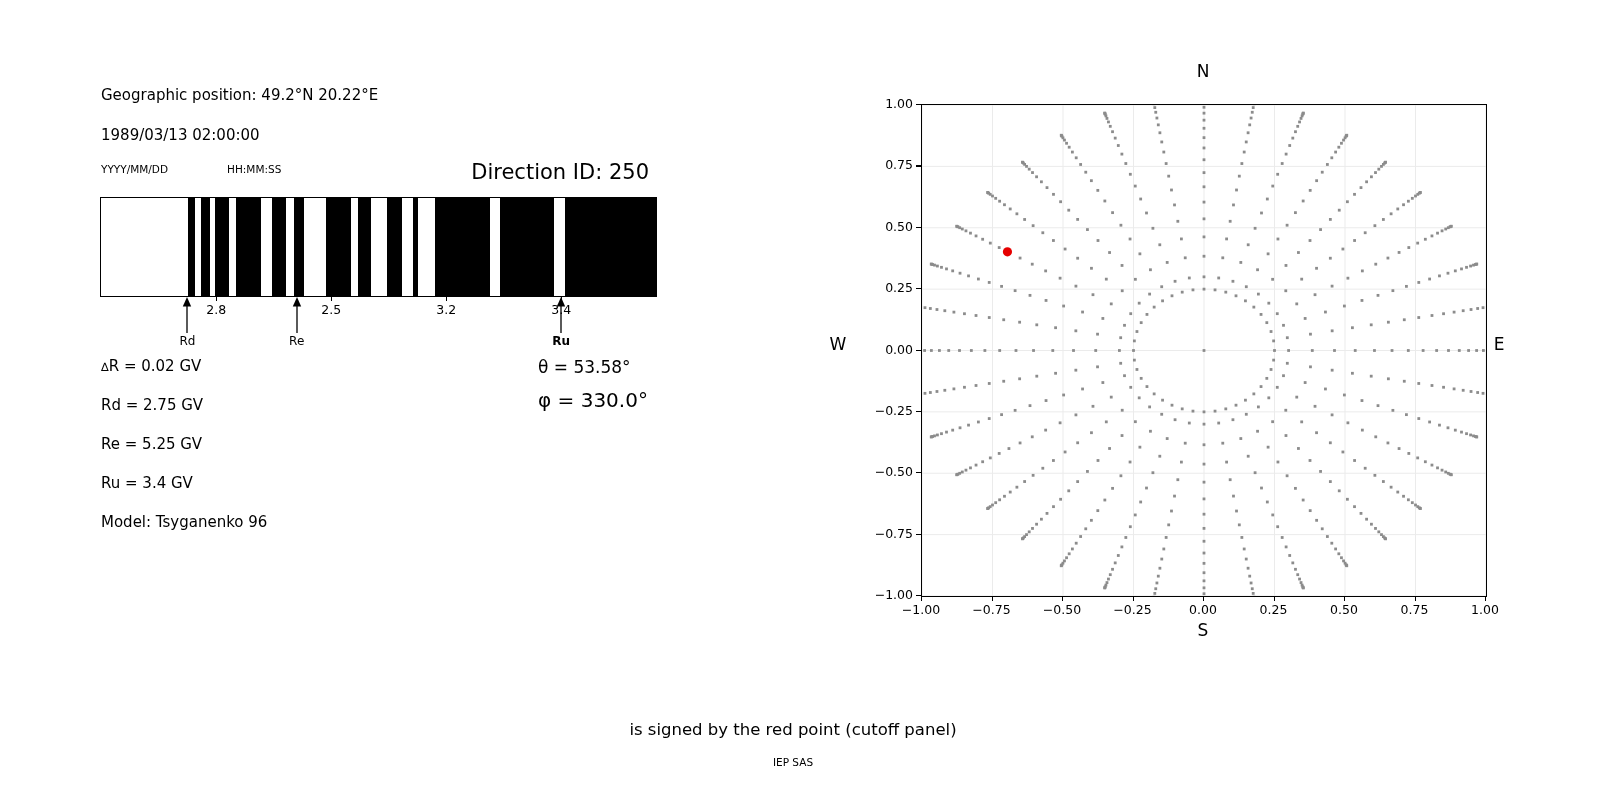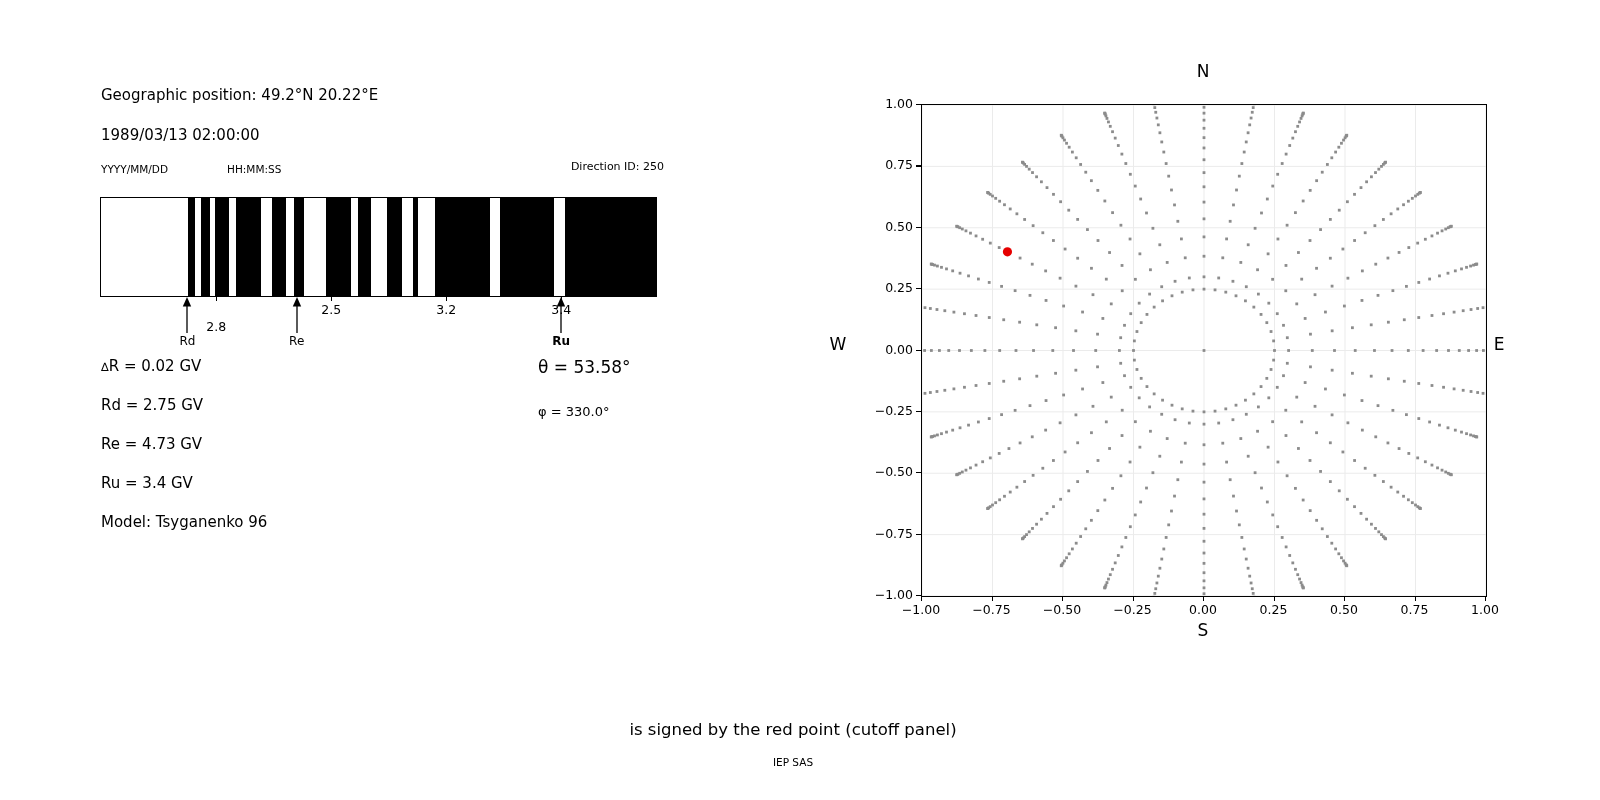--- a/index.html
+++ b/index.html
@@ -4,33 +4,33 @@
 <style>
   html,body{margin:0;padding:0;background:#fff}
   .stage{position:relative;width:1600px;height:800px;background:#fff;overflow:hidden;
          font-family:"DejaVu Sans","Liberation Sans",sans-serif;color:#000}
   .txt{position:absolute;white-space:nowrap}
   .geo{left:101px;top:86px;font-size:15px}
   .datetime{left:101px;top:126px;font-size:15px}
   .fmt{font-size:10.5px}
   .fmt-date{left:101px;top:163px}
   .fmt-time{left:227px;top:163px}
-  .dirid{left:364px;top:160px;width:300px;text-align:right;font-size:11px}
+  .dirid{left:349px;top:160px;width:300px;text-align:right;font-size:21px}
   .barcode{position:absolute;left:100px;top:197px;width:555px;height:98px;
            border:1.2px solid #000;background:#fff;overflow:hidden}
   .band{position:absolute;top:0;height:100%;background:#000}
   .btick{position:absolute;width:1.2px;height:5px;background:#000}
   .bticklabel{position:absolute;width:36px;text-align:center;font-size:12.5px}
   .arrow{position:absolute;width:16px;height:37px}
   .arrowlabel{position:absolute;width:40px;text-align:center;font-size:12px}
   .val{left:101px;font-size:15px}
   .v1{top:357px}.v2{top:396px}.v3{top:435px}.v4{top:474px}.v5{top:513px}
   .delta-sym{font-size:11.5px}
   .theta{left:538px;top:357px;font-size:17px}
-  .phi{left:538px;top:404px;font-size:13px}
+  .phi{left:538px;top:388px;font-size:20px}
   .plot{position:absolute;left:921px;top:104px;width:564px;height:491px;
         border:1.2px solid #000;background:#fff;overflow:hidden}
   .plot svg{display:block}
   .compass{font-size:17px}
   .compass-n{left:1183px;top:61px;width:40px;text-align:center}
   .compass-s{left:1183px;top:620px;width:40px;text-align:center}
   .compass-w{left:818px;top:334px;width:40px;text-align:center}
   .compass-e{left:1479px;top:334px;width:40px;text-align:center}
   .xticklabel{position:absolute;font-size:12.5px;text-align:center;width:60px;white-space:nowrap}
   .yticklabel{position:absolute;font-size:12.5px;text-align:right;width:80px;white-space:nowrap}
@@ -61,21 +61,21 @@
       <div class="band" style="left: 40.6218%; width: 4.45596%; background: rgb(0, 0, 0);"></div>
       <div class="band" style="left: 46.3212%; width: 2.38342%; background: rgb(0, 0, 0);"></div>
       <div class="band" style="left: 51.6062%; width: 2.6943%; background: rgb(0, 0, 0);"></div>
       <div class="band" style="left: 56.1658%; width: 0.932642%; background: rgb(0, 0, 0);"></div>
       <div class="band" style="left: 60.1036%; width: 9.94819%; background: rgb(0, 0, 0);"></div>
       <div class="band" style="left: 71.8135%; width: 9.84456%; background: rgb(0, 0, 0);"></div>
       <div class="band" style="left: 83.5233%; width: 16.4767%; background: rgb(0, 0, 0);"></div>
     </div>
   <div id="barcode-decor">
       <div class="btick" style="left: 216.176px; top: 296px;"></div>
-      <div class="txt bticklabel" style="left: 198.176px; top: 302px; margin-top: 17px;">2.8</div>
+      <div class="txt bticklabel" style="left: 198.176px; top: 302px;">2.8</div>
       <div class="btick" style="left: 331.202px; top: 296px;"></div>
       <div class="txt bticklabel" style="left: 313.202px; top: 302px;">2.5</div>
       <div class="btick" style="left: 446.228px; top: 296px;"></div>
       <div class="txt bticklabel" style="left: 428.228px; top: 302px;">3.2</div>
       <div class="btick" style="left: 561.254px; top: 296px;"></div>
       <div class="txt bticklabel" style="left: 543.254px; top: 302px;">3.4</div>
       <div class="arrow" style="left: 179.42px; top: 297px;"><svg width="16" height="37" viewBox="0 0 16 37">
           <line x1="8" y1="7" x2="8" y2="36" stroke="#000" stroke-width="1.3"></line>
           <polygon points="8,0 3.8,9.5 12.2,9.5" fill="#000"></polygon>
         </svg></div>
@@ -87,21 +87,21 @@
       <div class="txt arrowlabel" style="left: 276.694px; top: 334px;">Re</div>
       <div class="arrow" style="left: 553.254px; top: 297px;"><svg width="16" height="37" viewBox="0 0 16 37">
           <line x1="8" y1="7" x2="8" y2="36" stroke="#000" stroke-width="1.3"></line>
           <polygon points="8,0 3.8,9.5 12.2,9.5" fill="#000"></polygon>
         </svg></div>
       <div class="txt arrowlabel" style="left: 541.254px; top: 334px; font-weight: bold;">Ru</div>
     </div>
 
   <div class="txt val v1"><span class="delta-sym">∆</span><span>R = 0.02 GV</span></div>
   <div class="txt val v2">Rd = 2.75 GV</div>
-  <div class="txt val v3">Re = 4.73 GV</div>
+  <div class="txt val v3">Re = 5.25 GV</div>
   <div class="txt val v4">Ru = 3.4 GV</div>
   <div class="txt val v5">Model: Tsyganenko 96</div>
   <div class="txt theta">θ = 53.58°</div>
   <div class="txt phi">φ = 330.0°</div>
 
   <div class="plot" id="plot">
       <svg width="564" height="491" viewBox="0 0 564 491">
         <line x1="0" x2="0" y1="0" y2="491" stroke="#ebebeb" stroke-width="1"></line>
         <line x1="70.5" x2="70.5" y1="0" y2="491" stroke="#ebebeb" stroke-width="1"></line>
         <line x1="141" x2="141" y1="0" y2="491" stroke="#ebebeb" stroke-width="1"></line>

